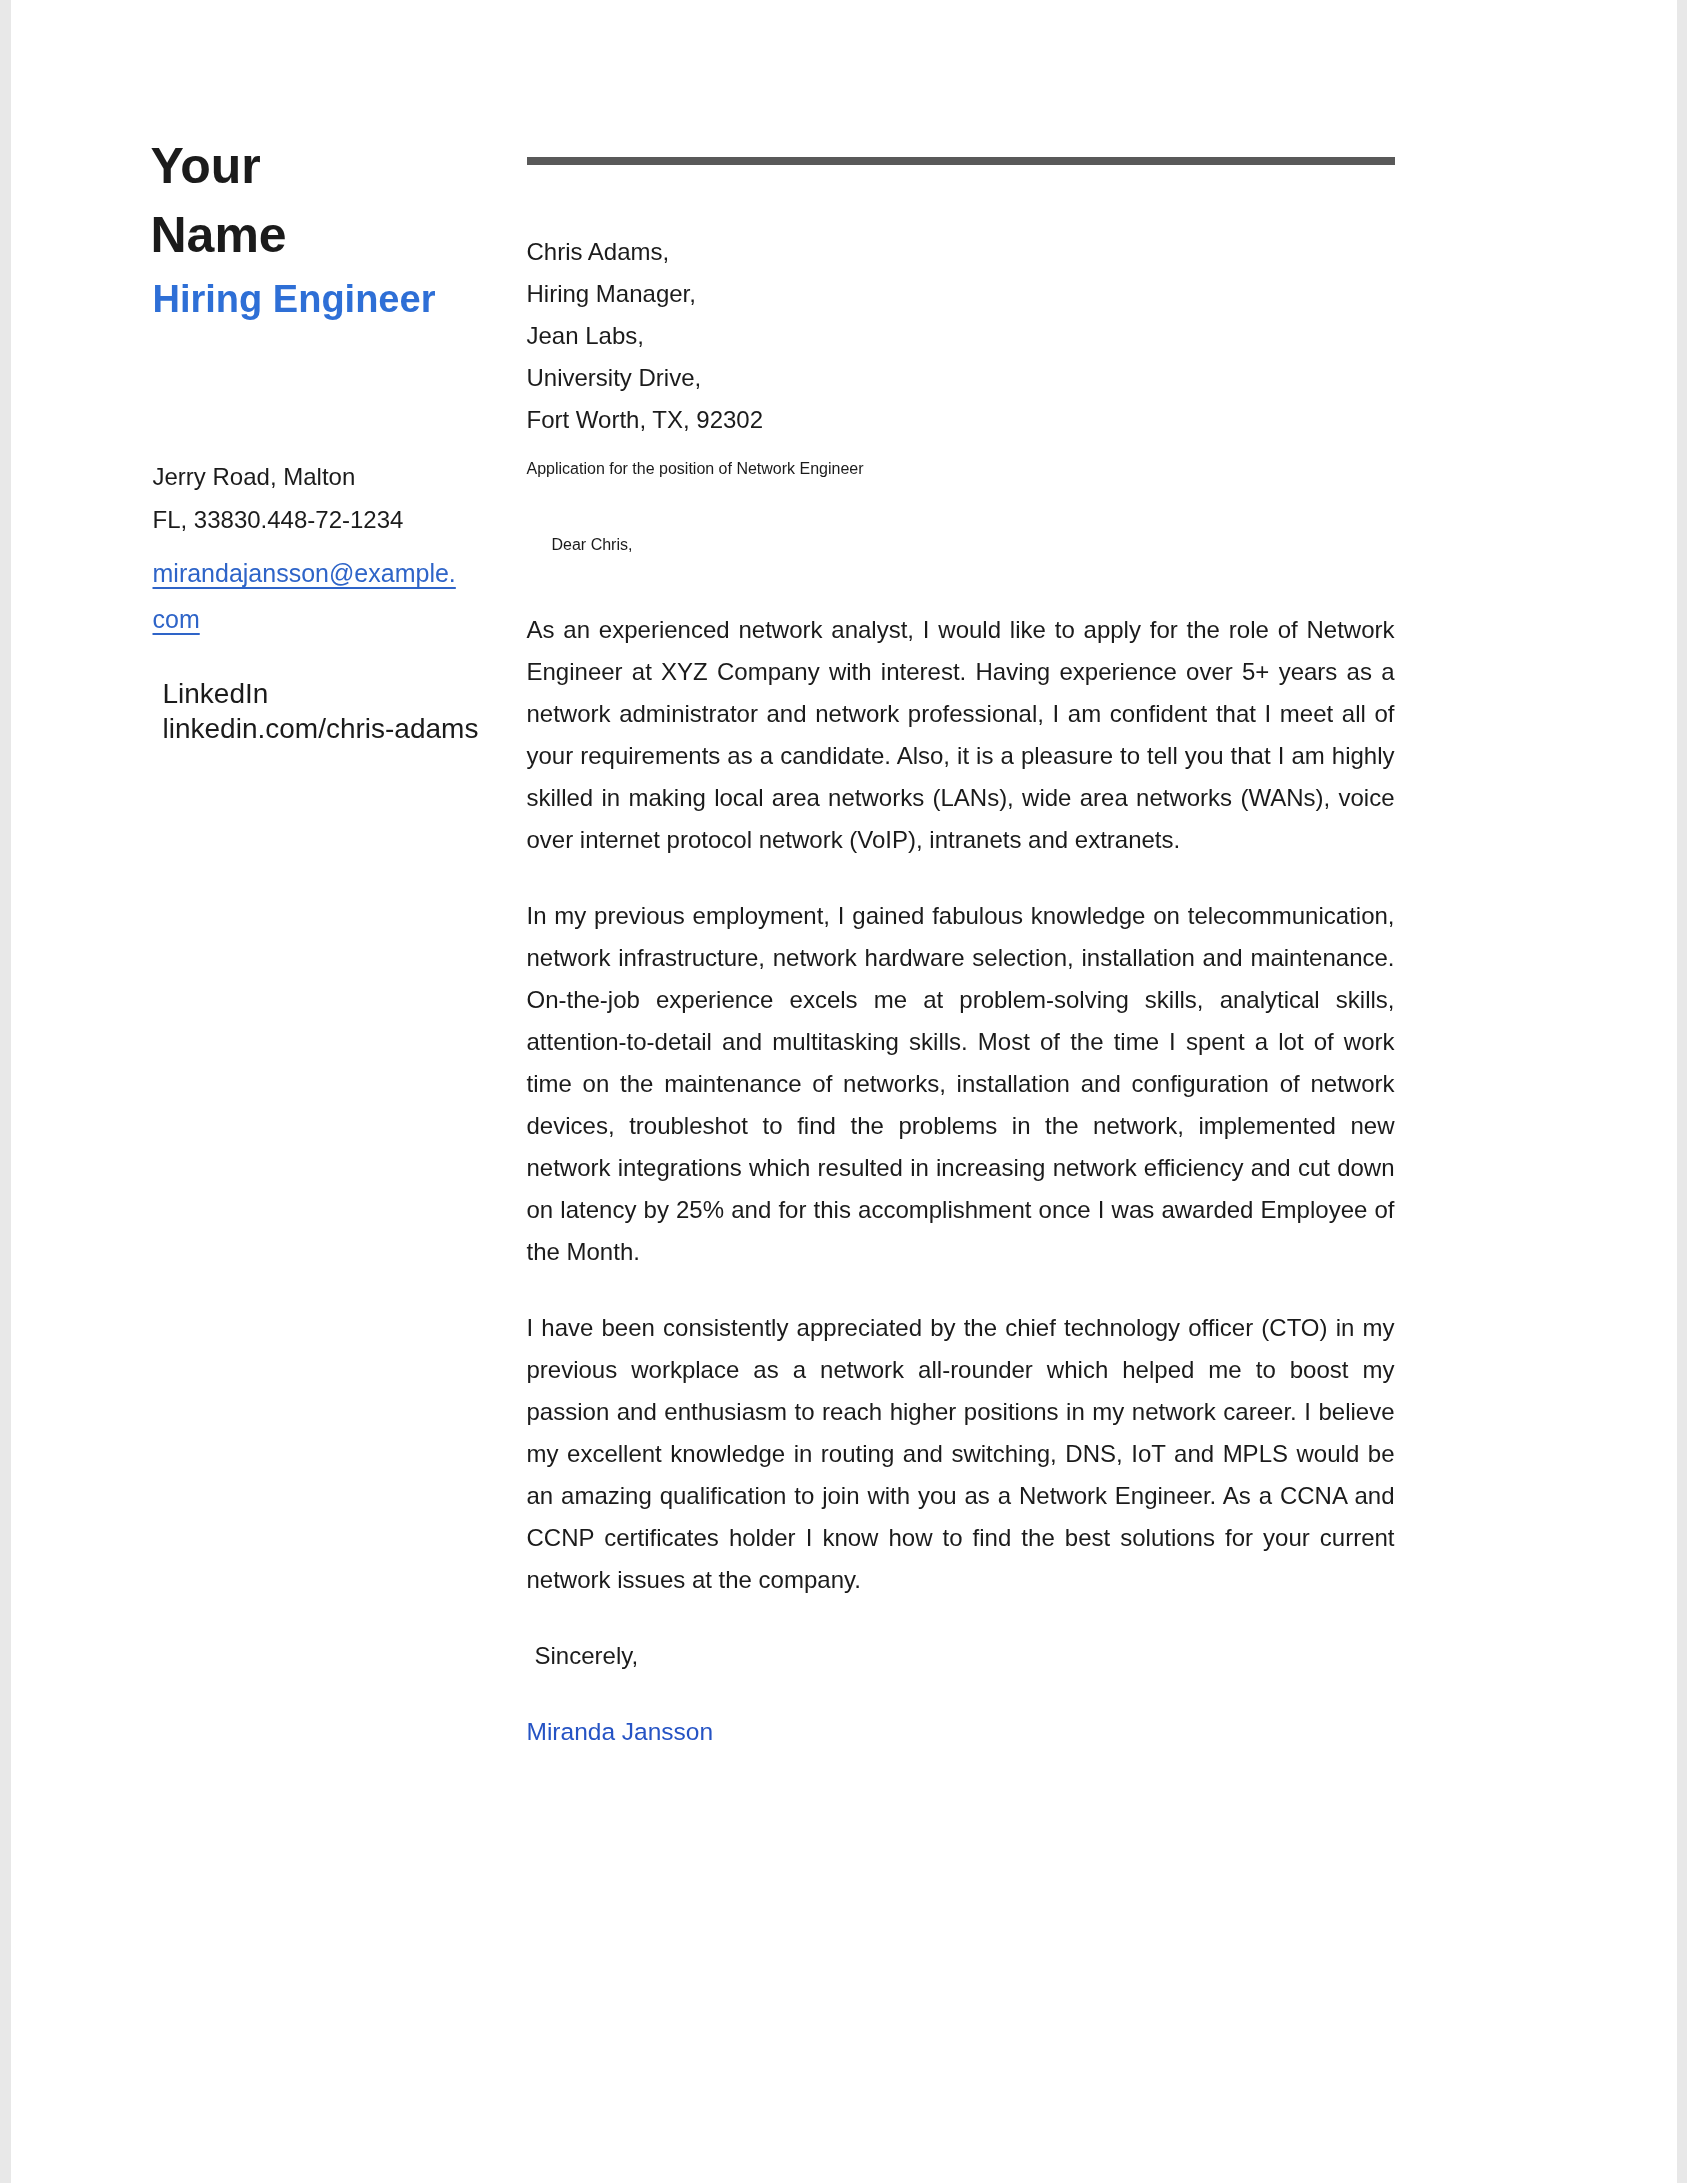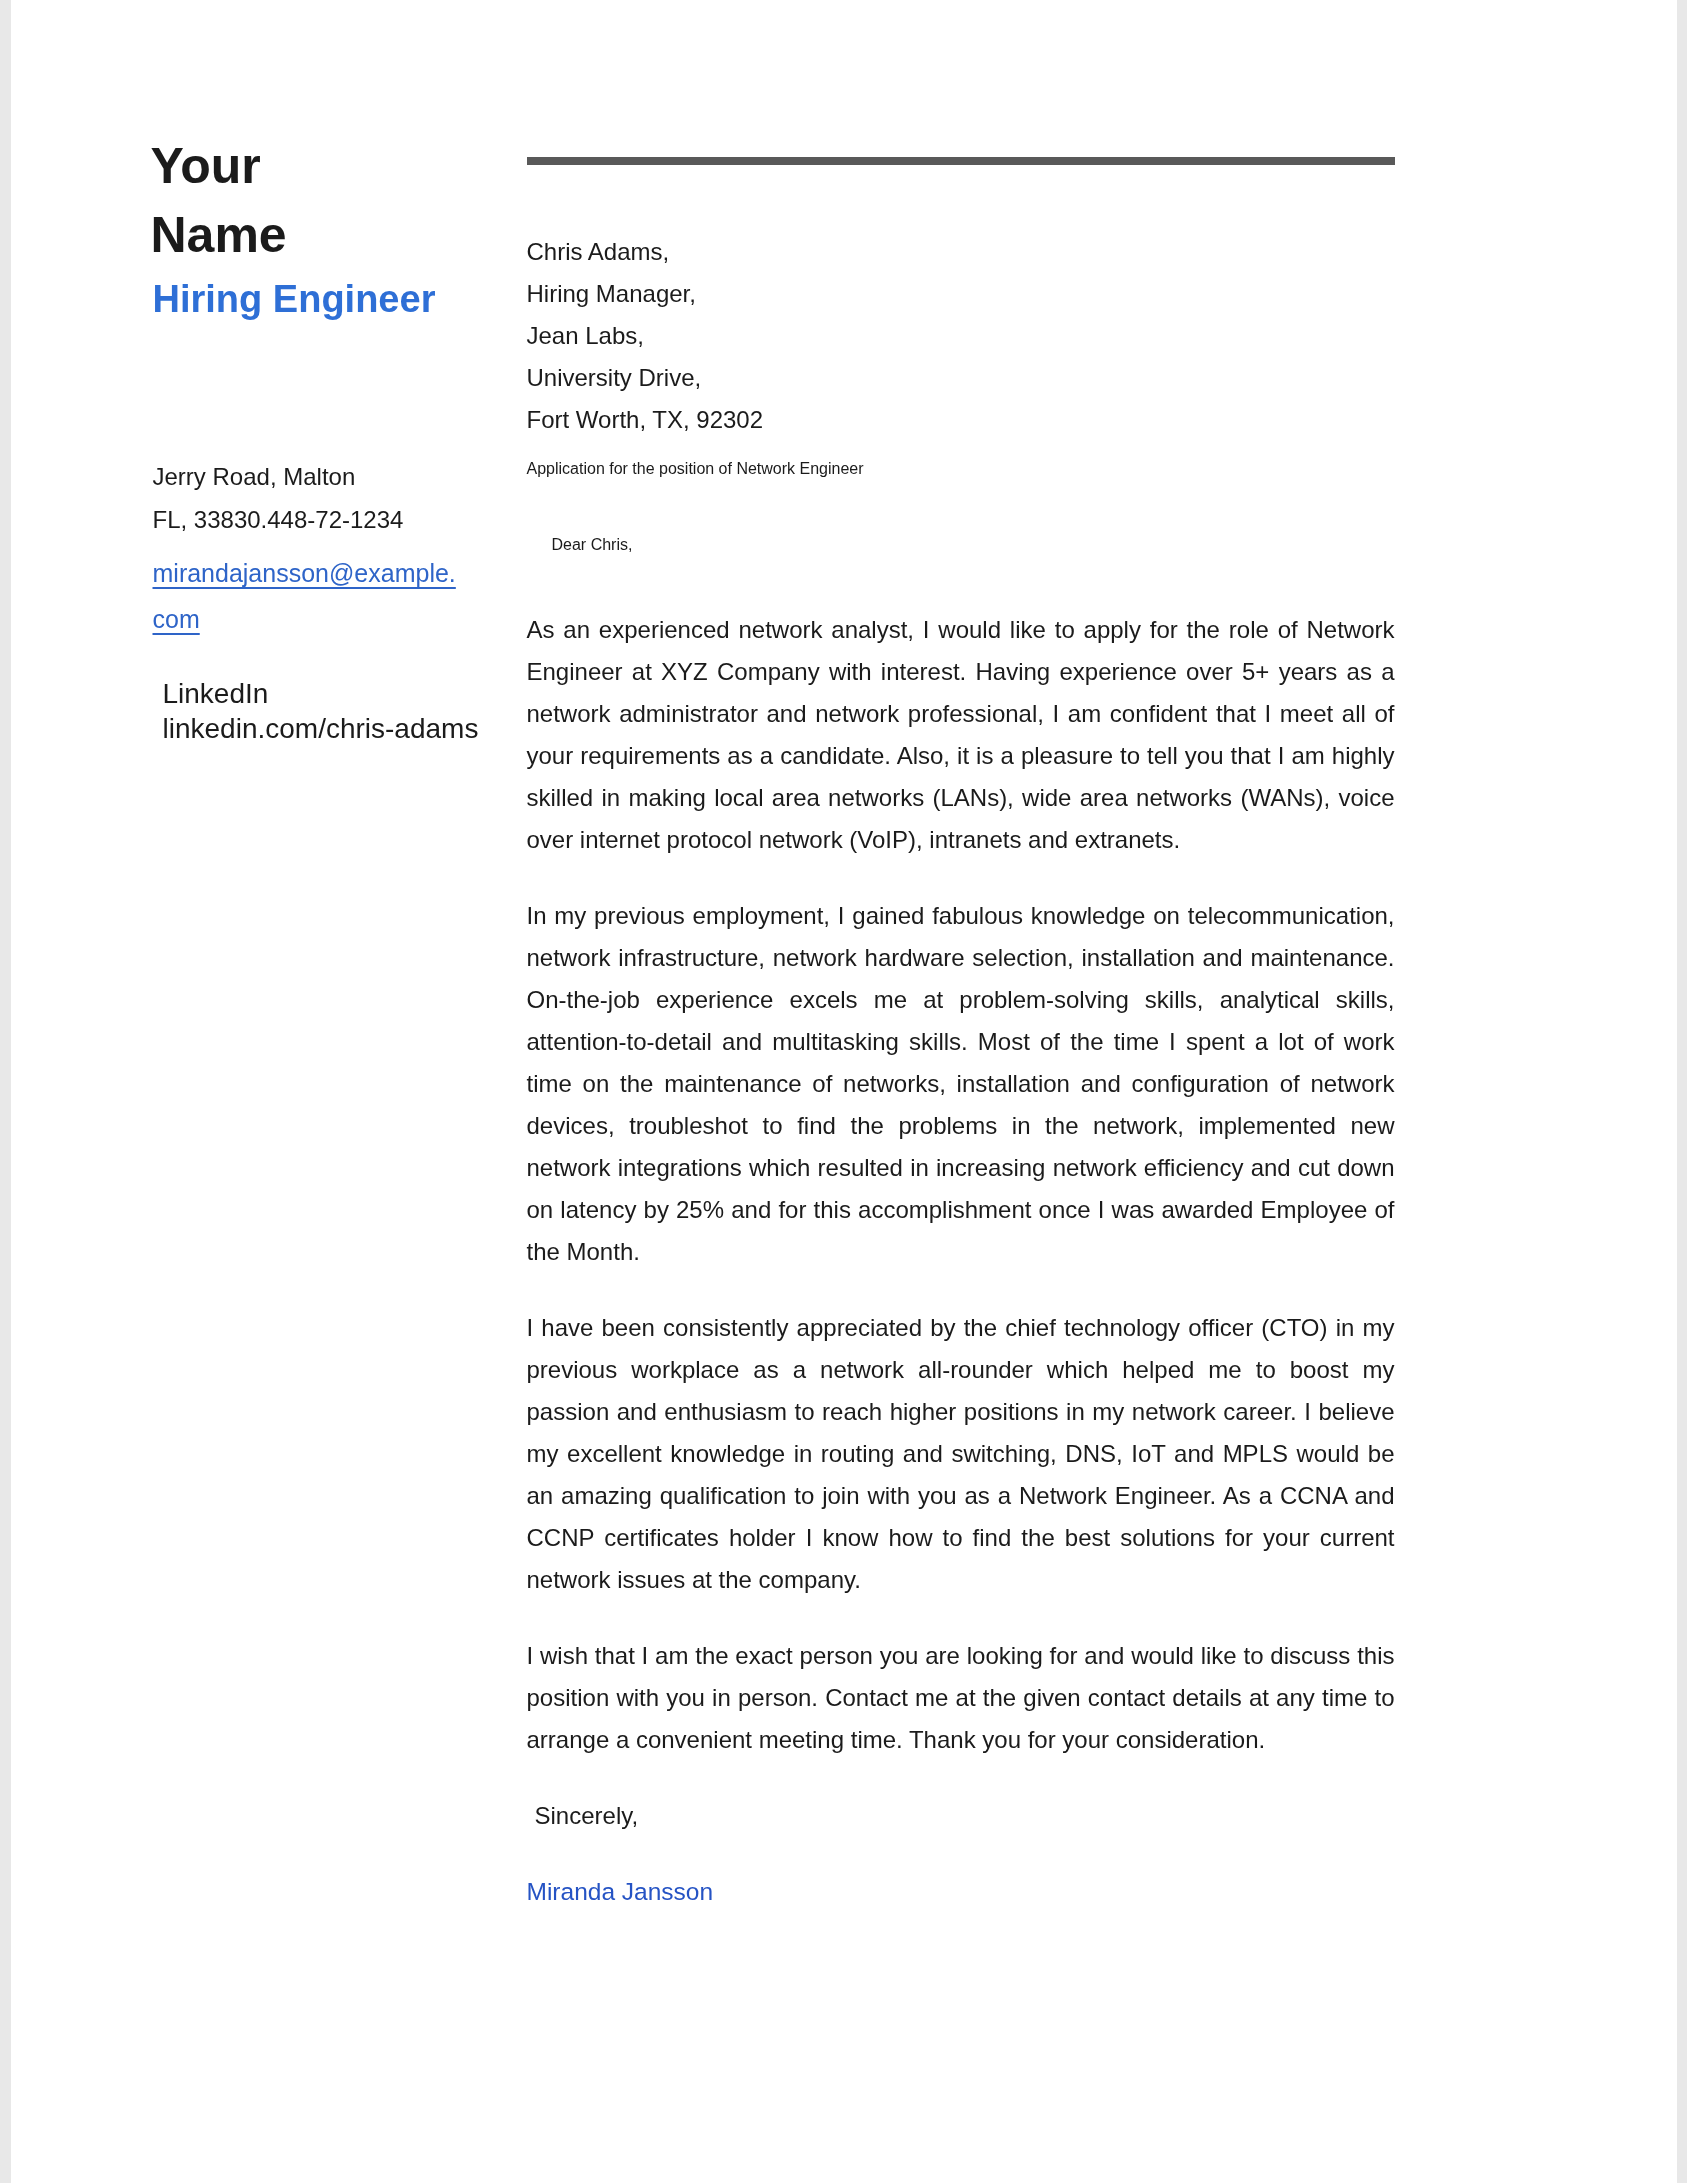--- a/index.html
+++ b/index.html
@@ -143,21 +143,20 @@
     </div>
 
     <div class="subject">Application for the position of Network Engineer</div>
 
     <div class="salutation">Dear Chris,</div>
 
     <div class="letter-flow">
       <p>As an experienced network analyst, I would like to apply for the role of Network Engineer at XYZ Company with interest. Having experience over 5+ years as a network administrator and network professional, I am confident that I meet all of your requirements as a candidate. Also, it is a pleasure to tell you that I am highly skilled in making local area networks (LANs), wide area networks (WANs), voice over internet protocol network (VoIP), intranets and extranets.</p>
       <p>In my previous employment, I gained fabulous knowledge on telecommunication, network infrastructure, network hardware selection, installation and maintenance. On-the-job experience excels me at problem-solving skills, analytical skills, attention-to-detail and multitasking skills. Most of the time I spent a lot of work time on the maintenance of networks, installation and configuration of network devices, troubleshot to find the problems in the network, implemented new network integrations which resulted in increasing network efficiency and cut down on latency by 25% and for this accomplishment once I was awarded Employee of the Month.</p>
       <p>I have been consistently appreciated by the chief technology officer (CTO) in my previous workplace as a network all-rounder which helped me to boost my passion and enthusiasm to reach higher positions in my network career. I believe my excellent knowledge in routing and switching, DNS, IoT and MPLS would be an amazing qualification to join with you as a Network Engineer. As a CCNA and CCNP certificates holder I know how to find the best solutions for your current network issues at the company.</p>
-      <p>I wish that I am the exact person you are looking for and would like to discuss this position with you in person. Contact me at the given contact details at any time to arrange a convenient meeting time. Thank you for your consideration.</p>
 
       <div class="closing">Sincerely,</div>
 
       <div class="signature">Miranda Jansson</div>
     </div>
   </main>
 
 </div>
 
 

